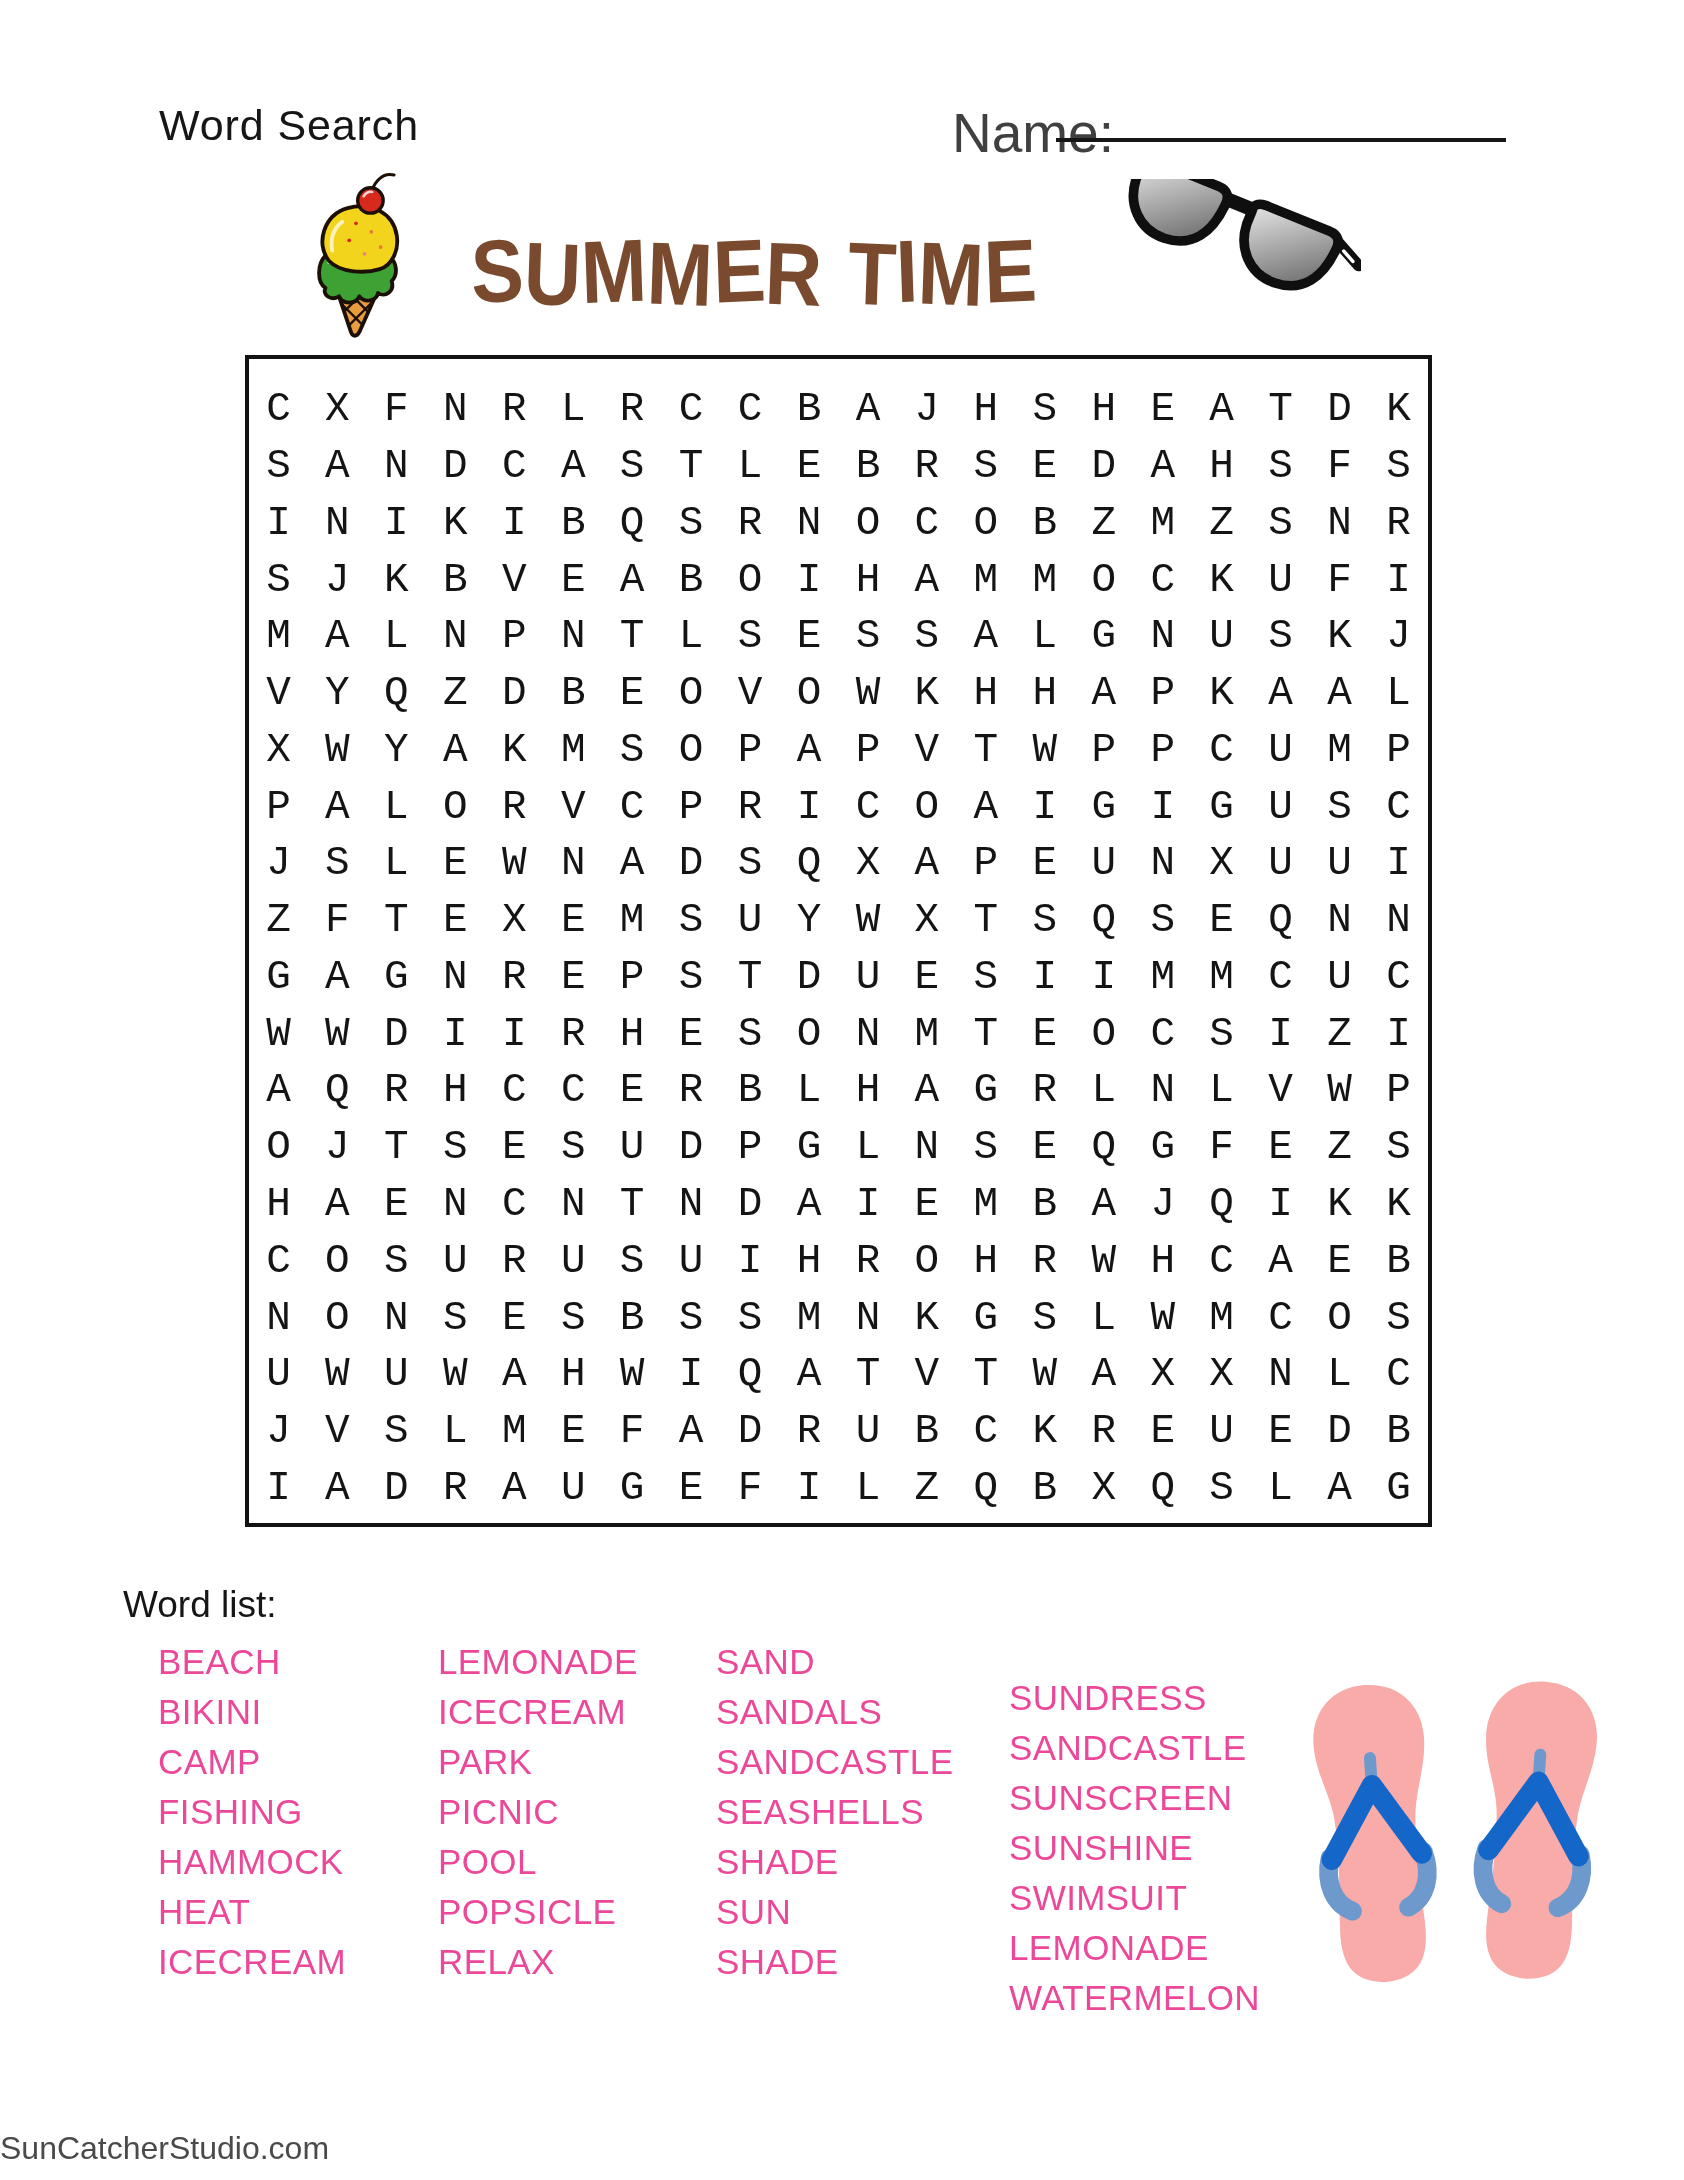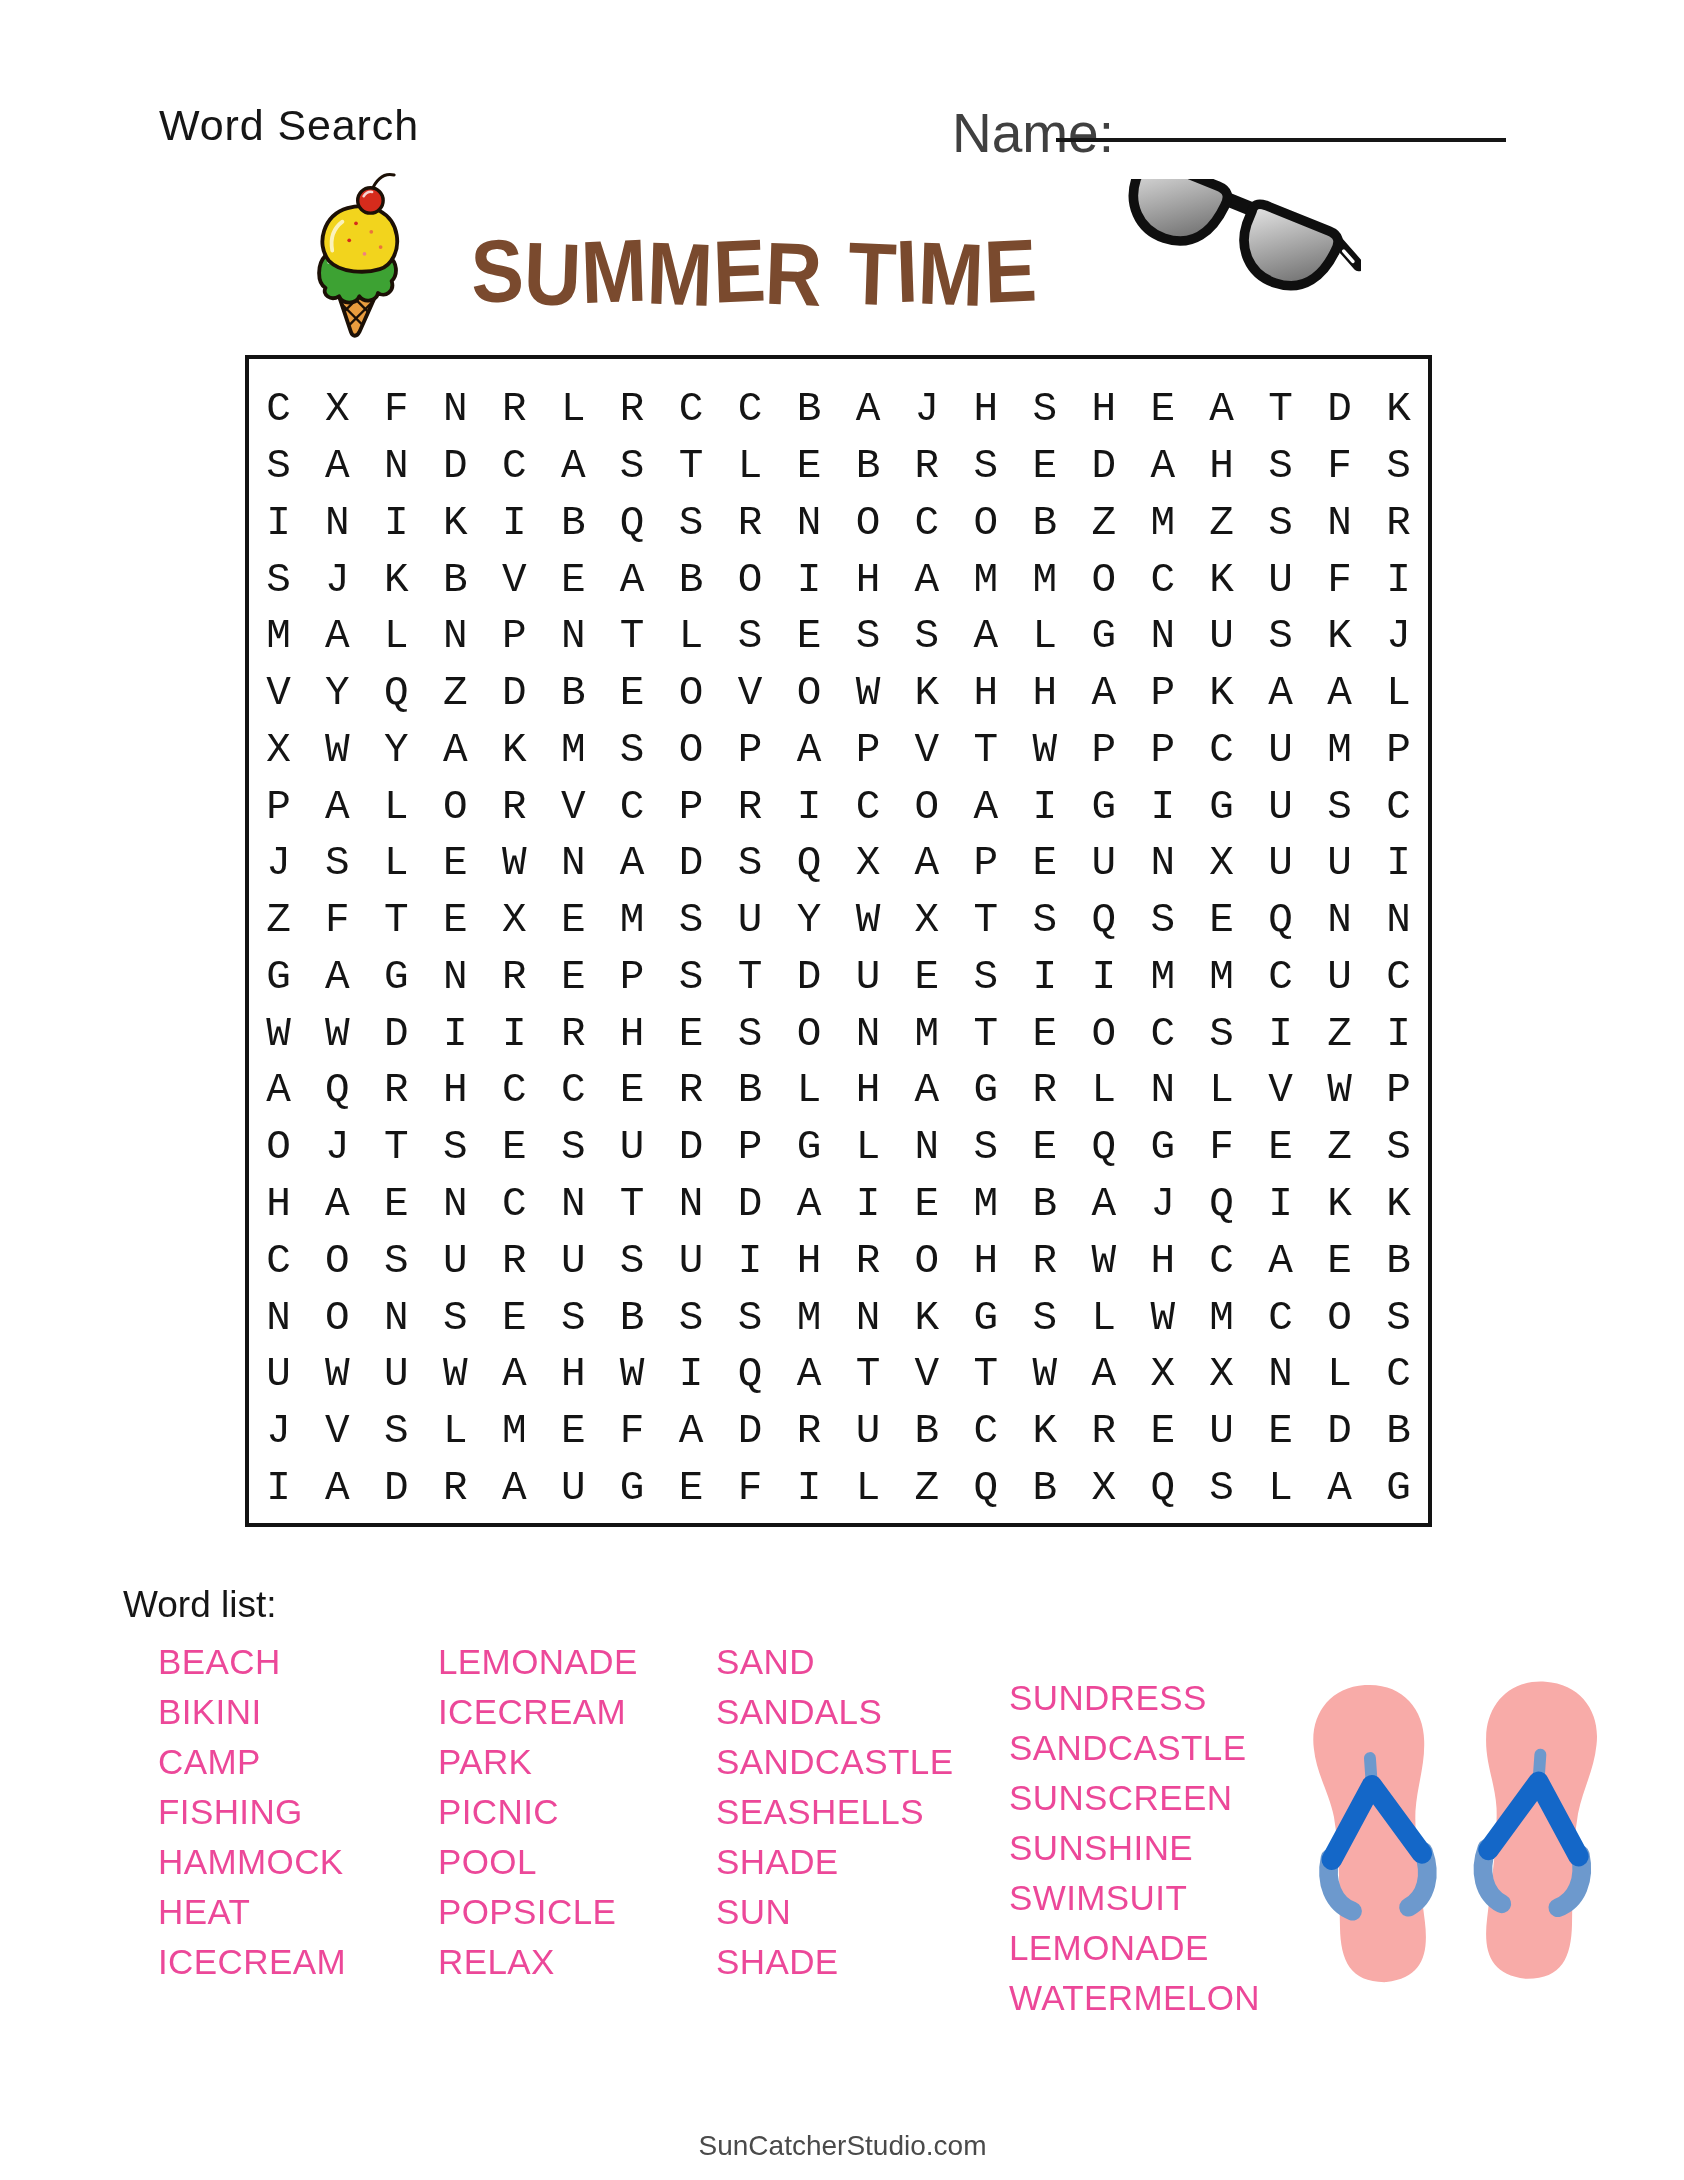--- a/index.html
+++ b/index.html
@@ -32,22 +32,22 @@
   .wl-title { position:absolute; left:123px; top:1584px; font-size:37px; color:#161616; }
   .wl-col { position:absolute; top:1637px; font-size:35px; color:#ec4899; }
   .wl-col[data-col="0"] { left:158px; }
   .wl-col[data-col="1"] { left:438px; }
   .wl-col[data-col="2"] { left:716px; }
   .wl-col[data-col="3"] { left:1009px;margin-top:36px; }
   .wl-col .word { height:50px; display:flex; align-items:center; letter-spacing:0.4px; }
 
   .flipflops-svg { position:absolute; left:1296px; top:1666px; width:320px; height:371px; }
 
-  .footer { position:absolute; left:0; top:2130px; width:100%; text-align:center;
-            font-size:28px; color:#4a4a4a; }
+  .footer { position:absolute; left:0; top:2130px; width:100%; text-align:left;
+            font-size:32px; color:#4a4a4a; }
 </style>
 </head>
 <body>
 
 <div id="page">
 
   <div class="ws-label">Word Search</div>
   <div class="name-label">Name:</div>
   <div class="name-line"></div>
 

